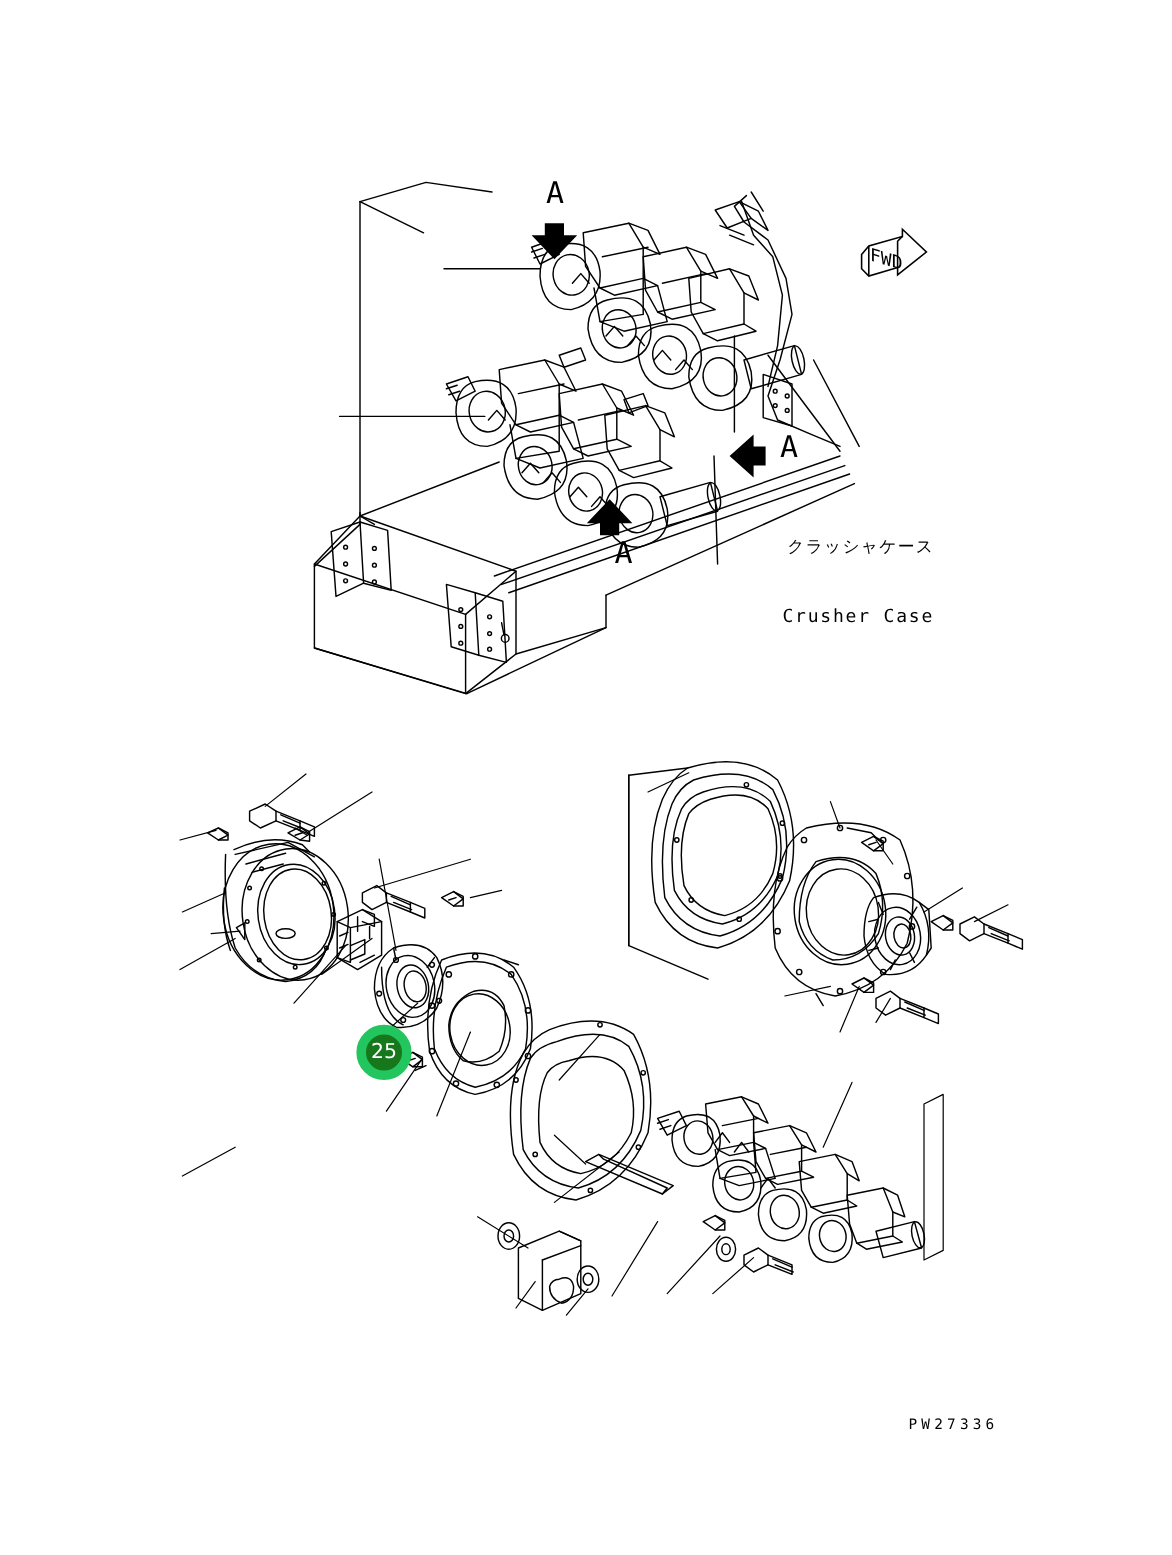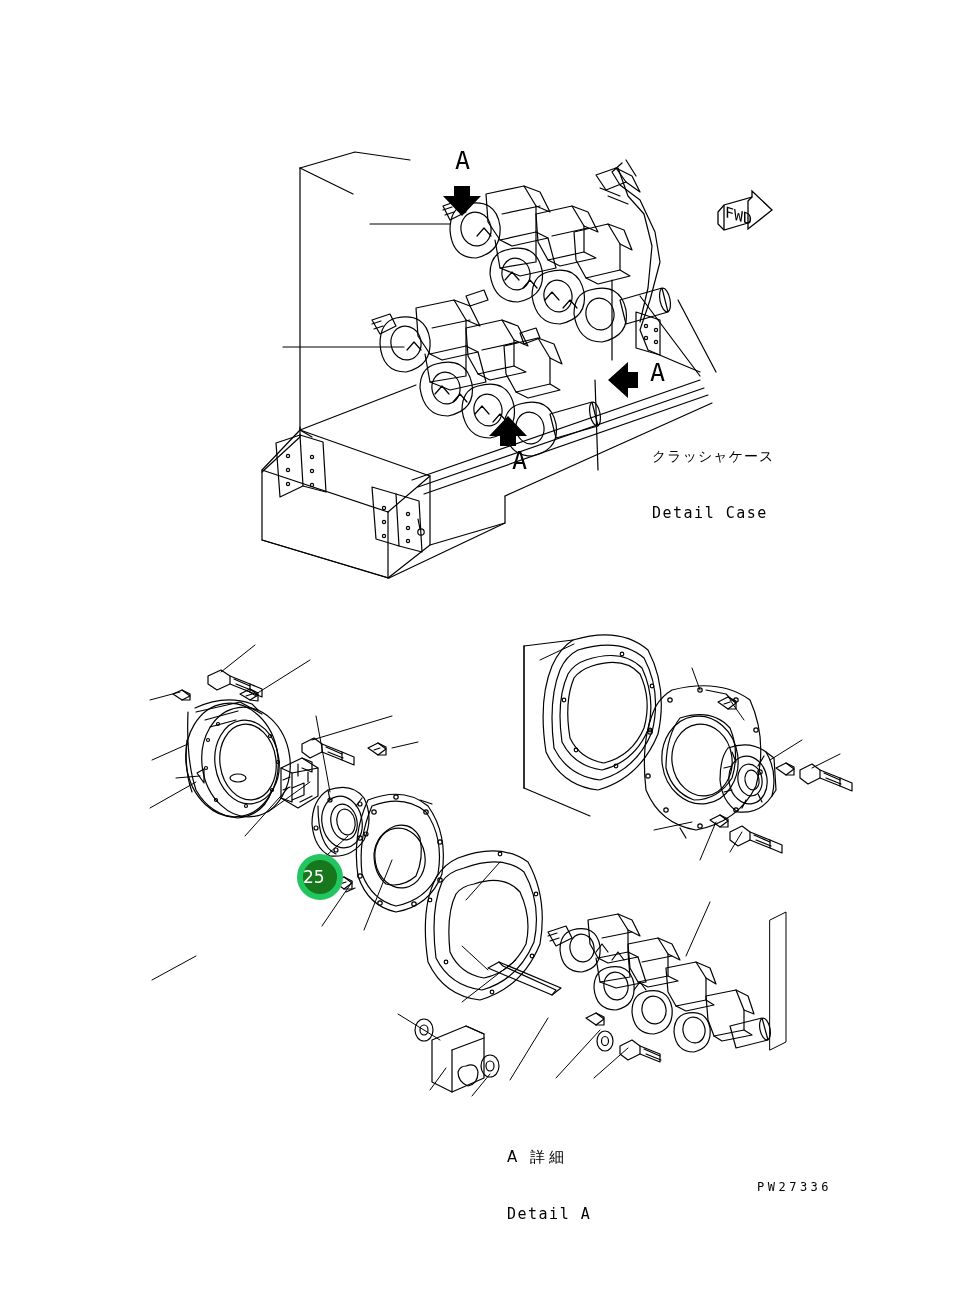--- a/index.html
+++ b/index.html
@@ -5,43 +5,43 @@
 <style>
   html,body{margin:0;padding:0;background:#ffffff;}
   body{
     width:977px;height:1296px;position:relative;overflow:hidden;
     font-family:"DejaVu Sans Mono","Liberation Mono",monospace;
     color:#000;
   }
   #sheet{position:absolute;left:0;top:0;width:977px;height:1296px;background:#fff;}
   svg.layer{position:absolute;left:0;top:0;width:977px;height:1296px;}
   .lbl{position:absolute;white-space:pre;color:#000;}
-  .jp{font-family:"DejaVu Sans","Liberation Sans",sans-serif;}
+  .jp{font-family:"DejaVu Sans","Liberation Sans",sans-serif;text-align:right;}
   .mono{font-family:"DejaVu Sans Mono","Liberation Mono",monospace;}
 
   .secmark{
     position:absolute;font-family:"DejaVu Sans Mono","Liberation Mono",monospace;
     font-size:25px;line-height:1;color:#000;
   }
 
   .cc-label{left:652px;top:409px;font-size:15px;line-height:19px;}
   .cc-label .k{font-size:14px;letter-spacing:1px;}
   .cc-label .e{font-size:15px;letter-spacing:1.5px;}
 
   .detail-label{left:507px;top:1110px;font-size:15px;line-height:19px;}
   .detail-label .k{font-size:15px;letter-spacing:4px;}
   .detail-label .e{font-size:15px;letter-spacing:1.5px;}
 
   .dwgno{left:757px;top:1180px;font-size:12px;letter-spacing:3.5px;}
 
   
   .callout{
     position:absolute;width:46px;height:46px;border-radius:50%;
-    background:#17771c;border:6px solid #22c55e;box-sizing:border-box;
-    display:flex;align-items:center;justify-content:flex-start;
+    background:#17771c;border:8px solid #22c55e;box-sizing:border-box;
+    display:flex;align-items:center;justify-content:center;
   }
   .callout span{
     color:#ffffff;font-size:17px;line-height:1;
     font-family:"DejaVu Sans","Liberation Sans",sans-serif;
   }
   #callout-25{left:297px;top:854px;}
 </style>
 </head>
 <body>
 
@@ -211,21 +211,21 @@
   </svg>
 
   <div class="lbl mono" style="left:725px;top:207px;font-size:15px;letter-spacing:0px;transform:skewY(16deg);">FWD</div>
 
   <div class="secmark" style="left:455px;top:148px;">A</div>
   <div class="secmark" style="left:650px;top:360px;">A</div>
   <div class="secmark" style="left:512px;top:448px;">A</div>
 
   <div class="lbl cc-label">
     <div class="jp k">クラッシャケース</div>
-    <div class="mono e">Detail Case</div>
+    <div class="mono e">Crusher Case</div>
   </div>
 
   <svg class="layer" viewBox="0 0 977 1296">
     <g fill="none" stroke="#000" stroke-width="1.2" stroke-linejoin="round" stroke-linecap="round">
 
       <g>
         <path d="M195 708 Q225 694 252 704 L258 710"></path>
         <path d="M188 712 Q186 760 196 790 Q210 815 238 818 Q264 815 272 790"></path>
         <ellipse cx="232" cy="760" rx="46" ry="57" transform="rotate(-8 232 760)"></ellipse>
         <ellipse cx="246" cy="762" rx="44" ry="55" transform="rotate(-8 246 762)"></ellipse>
@@ -521,20 +521,16 @@
         <path d="M524 646 L524 788"></path>
       </g>
 
     </g>
   </svg>
 
   <div class="callout" id="callout-25">
     <span>25</span>
   </div>
 
-  <div class="lbl detail-label">
-    <div class="jp k">A 詳細</div>
-    <div class="mono e">Detail A</div>
-  </div>
 
   <div class="lbl mono dwgno">PW27336</div>
 
 </div>
 
 </body></html>

